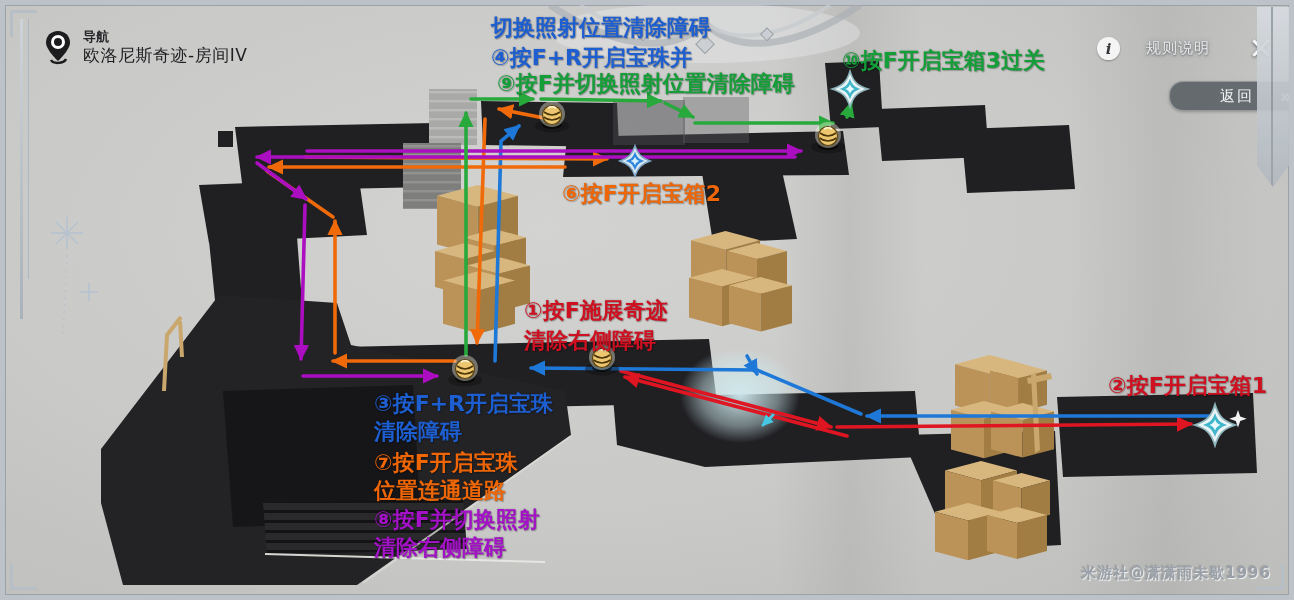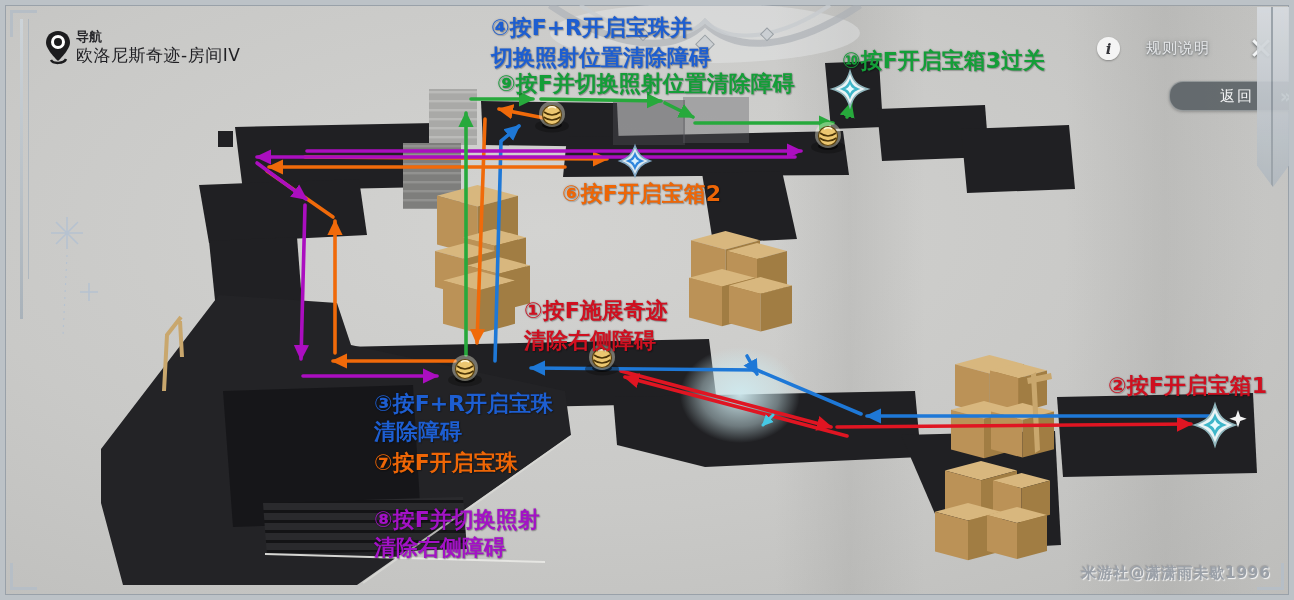--- a/index.html
+++ b/index.html
@@ -15,21 +15,21 @@
   .streak.b{left:1060px;width:200px;background:linear-gradient(90deg,transparent,rgba(160,160,158,.30),transparent);}
   svg.map{position:absolute;left:0;top:0;}
   
   .step{position:absolute;font-weight:700;font-size:22px;line-height:30px;white-space:nowrap;
         text-shadow:0 0 2px rgba(0,0,0,.25),1px 1px 1px rgba(0,0,0,.25);}
   .step.small{line-height:28px;font-size:22px;}
   .c-red{color:#cf1020;} .c-blue{color:#1d5ed1;} .c-orange{color:#ee6606;}
   .c-purple{color:#a312c6;} .c-green{color:#149e38;}
   
   .hdr{position:absolute;left:38px;top:24px;display:flex;align-items:flex-start;}
-  .hdr .txt{margin-left:3px;}
+  .hdr .txt{margin-left:10px;}
   .nav-label{font-size:13px;font-weight:700;color:#26262a;line-height:15px;}
   .loc-label{font-size:17px;color:#1f1f23;line-height:22px;letter-spacing:.5px;}
   
   .rules{position:absolute;left:1092px;top:32px;display:flex;align-items:center;cursor:pointer;}
   .info-circle{width:23px;height:23px;border-radius:50%;background:rgba(248,248,248,.92);
     color:#35353a;font-family:"DejaVu Serif","Liberation Serif",serif;font-weight:700;font-style:italic;
     font-size:15px;display:flex;align-items:center;justify-content:center;
     box-shadow:0 1px 2px rgba(0,0,0,.3);}
   .rules-label{margin-left:26px;font-size:15px;color:#e6e8ea;letter-spacing:1px;
     text-shadow:0 1px 2px rgba(90,95,100,.9),0 0 4px rgba(90,95,100,.5);}
@@ -253,22 +253,22 @@
       <use href="#orb" transform="translate(460,366)"></use>
       <use href="#orb" transform="translate(597,355)"></use>
       <use href="#chestTeal" transform="translate(845,84) scale(1.05)"></use>
       <use href="#chestBlue" transform="translate(630,156) scale(.95)"></use>
       <use href="#chestTeal" transform="translate(1210,420) scale(1.2)"></use>
       <path d="M1233,405 l2.2,6.5 l6.5,2.2 l-6.5,2.2 l-2.2,6.5 l-2.2,-6.5 l-6.5,-2.2 l6.5,-2.2 z" fill="#ffffff" opacity=".95"></path>
     </g>
   </svg>
 
   <div class="step c-blue" style="left:486px;top:8px;">
+    <div>切换照射位置清除障碍</div>
     <div>④按F+R开启宝珠并</div>
-    <div>切换照射位置清除障碍</div>
   </div>
   <div class="step c-green" style="left:492px;top:64px;">
     <div>⑨按F并切换照射位置清除障碍</div>
   </div>
   <div class="step c-green" style="left:837px;top:41px;">
     <div>⑩按F开启宝箱3过关</div>
   </div>
   <div class="step c-orange" style="left:557px;top:174px;text-align:center;">
     <div>⑥按F开启宝箱2</div>
   </div>
@@ -278,20 +278,21 @@
   </div>
   <div class="step c-red" style="left:1103px;top:366px;">
     <div>②按F开启宝箱1</div>
   </div>
   <div class="step small c-blue" style="left:369px;top:385px;">
     <div>③按F+R开启宝珠</div>
     <div>清除障碍</div>
   </div>
   <div class="step small c-orange" style="left:369px;top:444px;">
     <div>⑦按F开启宝珠</div>
+    <div>位置连通道路</div>
   </div>
   <div class="step small c-purple" style="left:369px;top:501px;">
     <div>⑧按F并切换照射</div>
     <div>清除右侧障碍</div>
   </div>
 
   <div class="hdr">
     <svg width="30" height="38" viewBox="0 0 30 38">
       <path d="M15,2 C8,2 3,7 3,13.5 C3,21 15,32 15,32 C15,32 27,21 27,13.5 C27,7 22,2 15,2 Z" fill="#1c1c1e"></path>
       <circle cx="15" cy="13" r="5.5" fill="none" stroke="#ffffff" stroke-width="3"></circle>

